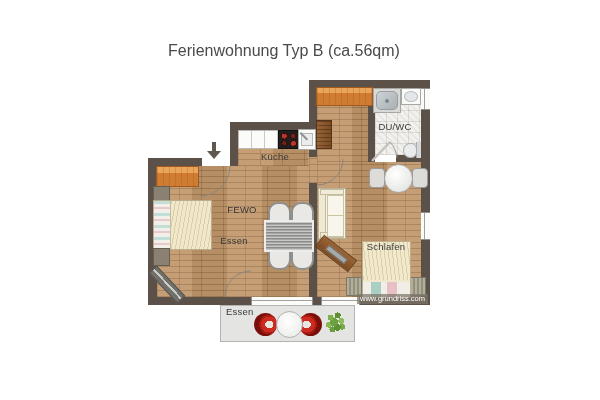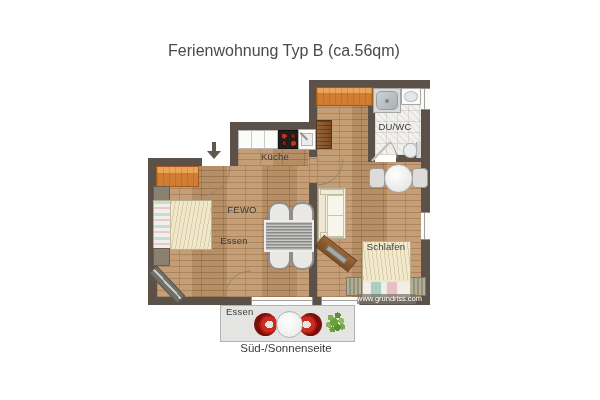--- a/index.html
+++ b/index.html
@@ -89,21 +89,21 @@
       radial-gradient(circle at 22% 62%, #88b858 0 3px, transparent 3px),
       radial-gradient(circle at 60% 74%, #5d8f34 0 3.5px, transparent 3.5px),
       radial-gradient(circle at 82% 72%, #76a948 0 3px, transparent 3px),
       radial-gradient(circle at 38% 84%, #6b9e3d 0 3px, transparent 3px);}
   .arrow-stem{position:absolute;left:5px;top:0;width:4px;height:10px;background:#5e584f;}
   .arrow-head{position:absolute;left:0;top:9px;width:0;height:0;
     border-left:7px solid transparent;border-right:7px solid transparent;border-top:8px solid #5e584f;}
   .rlabel{position:absolute;font-size:9.5px;color:#3a3a3a;text-align:center;letter-spacing:.2px;}
   .title{position:absolute;top:42px;left:0;width:568px;text-align:center;font-size:16px;color:#4a4a4a;}
   .sued{position:absolute;top:342px;left:186px;width:200px;text-align:center;font-size:11.5px;color:#3a3a3a;}
-  .wm{position:absolute;left:357px;top:294px;width:59px;height:10px;line-height:10px;text-align:center;
+  .wm{position:absolute;left:357px;top:294px;width:71px;height:10px;line-height:10px;text-align:center;
     font-size:7.5px;color:#ffffff;background:rgba(125,117,106,.72);}
   svg.overlay{position:absolute;left:0;top:0;pointer-events:none;}
 </style>
 </head>
 <body>
 
 <div id="plan">
 
   <div class="title">Ferienwohnung Typ B (ca.56qm)</div>
 
@@ -211,15 +211,14 @@
 
   <div class="rlabel" style="left:245px;top:151px;width:60px;">Küche</div>
   <div class="rlabel" style="left:212px;top:204px;width:60px;">FEWO</div>
   <div class="rlabel" style="left:204px;top:235px;width:60px;">Essen</div>
   <div class="rlabel" style="left:356px;top:193px;width:60px;margin-top:48px;">Schlafen</div>
   <div class="rlabel" style="left:365px;top:121px;width:60px;">DU/WC</div>
   <div class="rlabel" style="left:226px;top:306px;width:42px;text-align:left;">Essen</div>
 
   <div class="wm">www.grundriss.com</div>
 
-  <div class="sued">Süd-/Sonnenseite</div>
 
 </div>
 
 </body></html>

